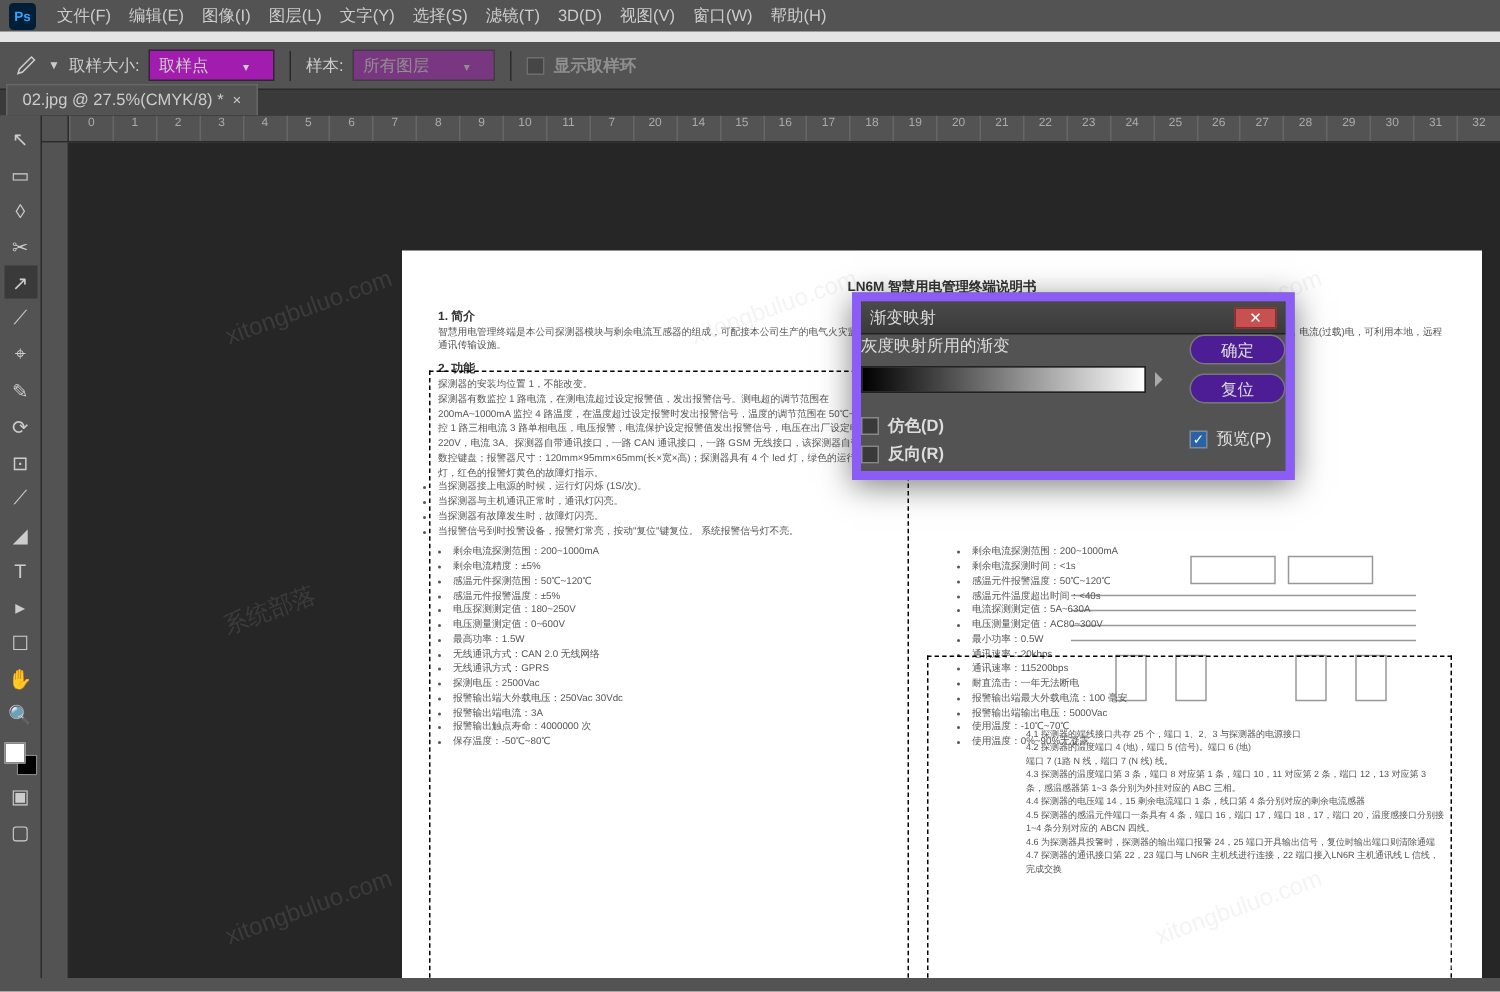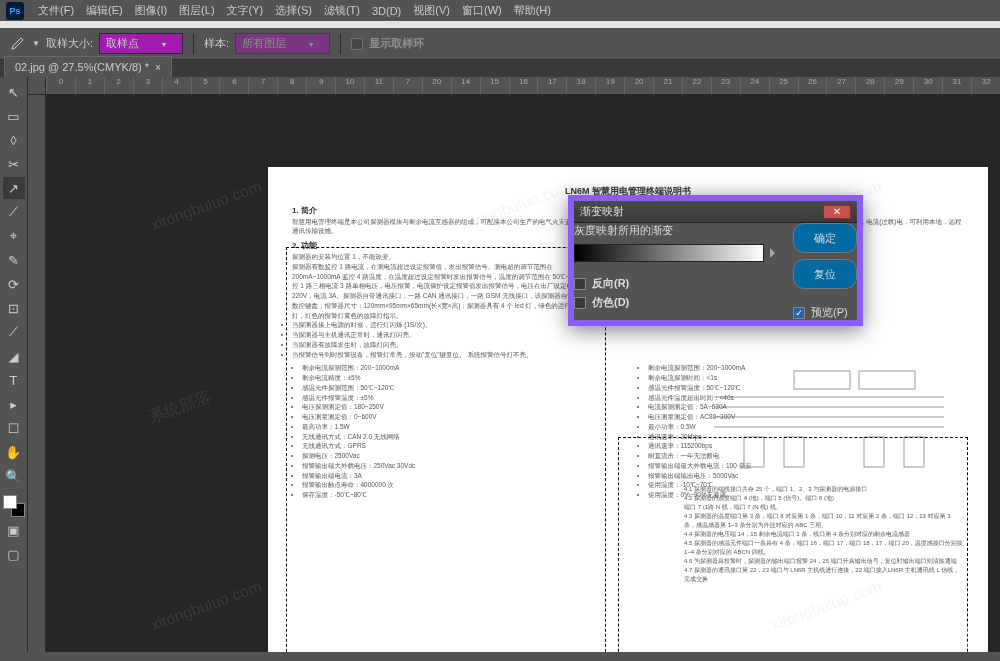--- a/index.html
+++ b/index.html
@@ -52,21 +52,21 @@
 .dialog-body { padding: 0; display: flex; gap: 24px; }
 .dialog-main { flex: 1; }
 .dialog-label { font-size: 11px; margin-bottom: 6px; }
 .gradient-bar { width: 190px; height: 18px; background: linear-gradient(to right, #000, #fff); border: 1px solid #222; margin-bottom: 14px; position: relative; }
 .gradient-bar::after { content:''; position:absolute; right:-12px; top:3px; border-left:5px solid #aaa; border-top:5px solid transparent; border-bottom:5px solid transparent; }
 .options-group { font-size: 11px; }
 .opt-row { display: flex; align-items: center; gap: 6px; margin: 4px 0; font-weight: bold; }
 .checkbox { width: 12px; height: 12px; border: 1px solid #888; background: #3a3a3a; display: inline-flex; align-items: center; justify-content: center; font-size: 9px; color: #fff; }
 .checkbox.checked { background: #2862a8; }
 .dialog-buttons { width: 64px; display: flex; flex-direction: column; gap: 6px; }
-.dlg-btn { height: 30px; border: 1px solid #777; border-radius: 11px; background: #0369a1; color: #ddd; font-size: 11px; display: flex; align-items: center; justify-content: center; cursor: default; }
+.dlg-btn { height: 20px; border: 1px solid #777; border-radius: 11px; background: #4c1d95; color: #ddd; font-size: 11px; display: flex; align-items: center; justify-content: center; cursor: default; }
 .preview-row { margin-top: 10px; display: flex; align-items: center; gap: 6px; }
 
 .watermark { position: absolute; color: rgba(180,180,180,0.15); font-size: 16px; transform: rotate(-20deg); pointer-events: none; }
 .footer-wm { position: absolute; bottom: 10px; right: 20px; color: rgba(255,255,255,0.35); font-size: 20px; font-style: italic; font-weight: bold; letter-spacing: 2px; margin-top: 26px; }
 </style>
 </head>
 <body>
 
 <div class="menubar">
   <div class="ps-logo">Ps</div>
@@ -268,25 +268,25 @@
     <span class="dialog-title-text">渐变映射</span>
     <div class="dialog-close">✕</div>
   </div>
   <div class="dialog-body">
     <div class="dialog-main">
       <div class="dialog-label">灰度映射所用的渐变</div>
       <div class="gradient-bar"></div>
       <div class="options-group">
         <div class="opt-row">
           <span class="checkbox"></span>
-          <span>反向(R)</span>
+          <span>仿色(D)</span>
         </div>
         <div class="opt-row">
           <span class="checkbox"></span>
-          <span>仿色(D)</span>
+          <span>反向(R)</span>
         </div>
       </div>
     </div>
     <div class="dialog-buttons">
       <div class="dlg-btn">确定</div>
       <div class="dlg-btn">复位</div>
       <div class="preview-row">
         <span class="checkbox checked">✓</span>
         <span>预览(P)</span>
       </div>

